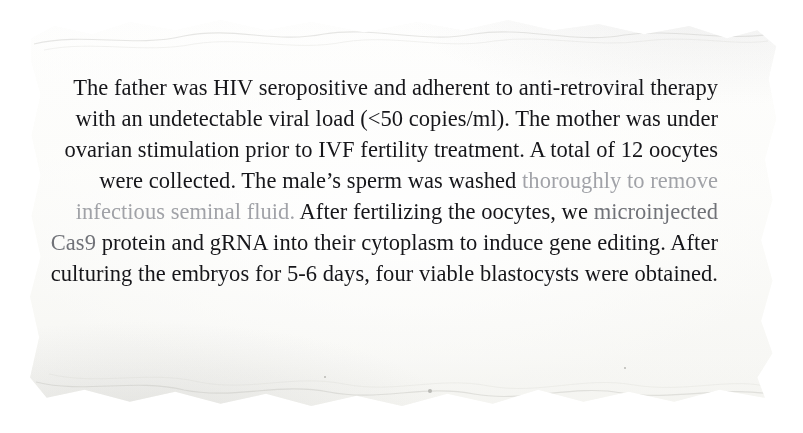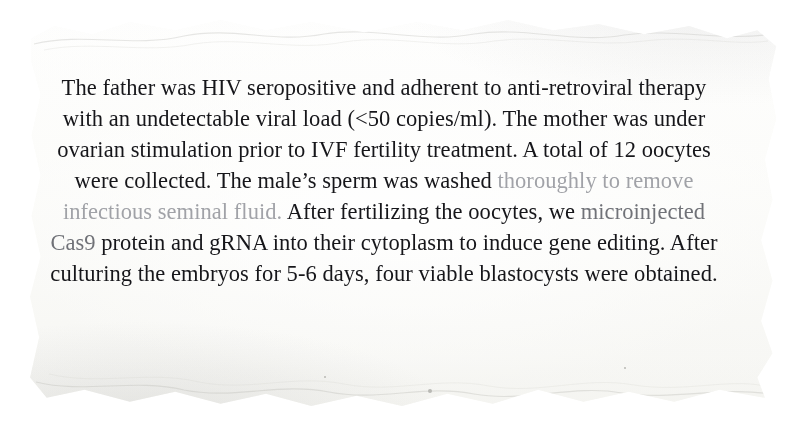--- a/index.html
+++ b/index.html
@@ -63,21 +63,21 @@
     left: 50px;
     top: 72px;
     width: 668px;
     font-size: 22.5px;
     line-height: 31px;
     color: #16161a;
     letter-spacing: 0.05px;
   }
   .text-block p {
     margin: 0;
-    text-align: center;
+    text-align: right;
   }
   
   .faded-1 { color: #7e8088; opacity: 0.72; }
   .faded-3 { color: #5d5f66; opacity: 0.88; }
 
   .speck {
     position: absolute;
     background: #b9b9b4;
     border-radius: 50%;
     pointer-events: none;

